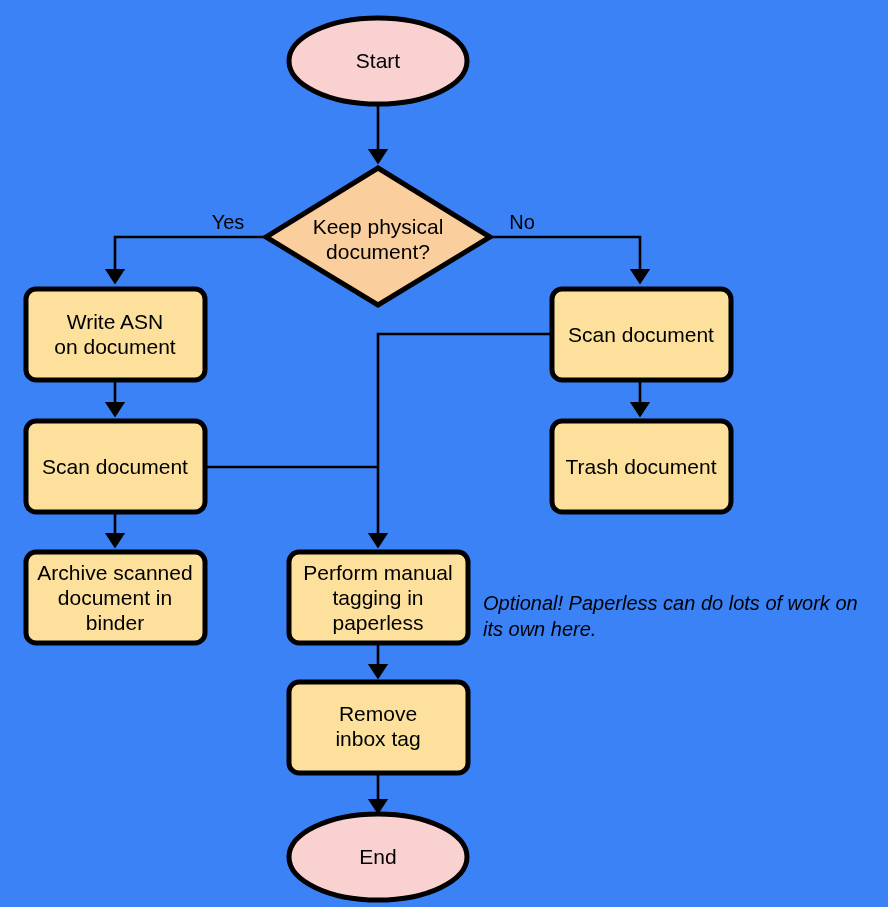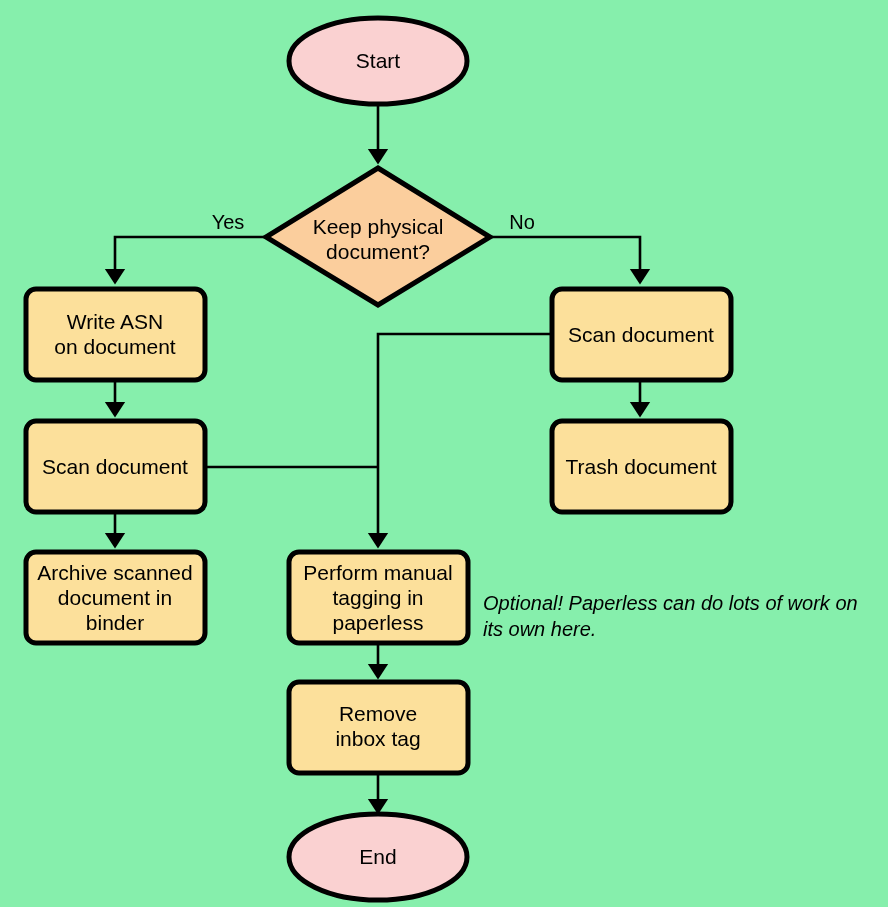--- a/index.html
+++ b/index.html
@@ -8,21 +8,21 @@
     padding: 0;
     background: #ffffff;
   }
   body {
     font-family: "Liberation Sans", sans-serif;
   }
   #canvas {
     position: relative;
     width: 888px;
     height: 907px;
-    background: #86efac;
+    background: #3b82f6;
     overflow: hidden;
   }
   #flow-svg {
     position: absolute;
     top: 0;
     left: 0;
     width: 888px;
     height: 907px;
   }
   .node-text {

